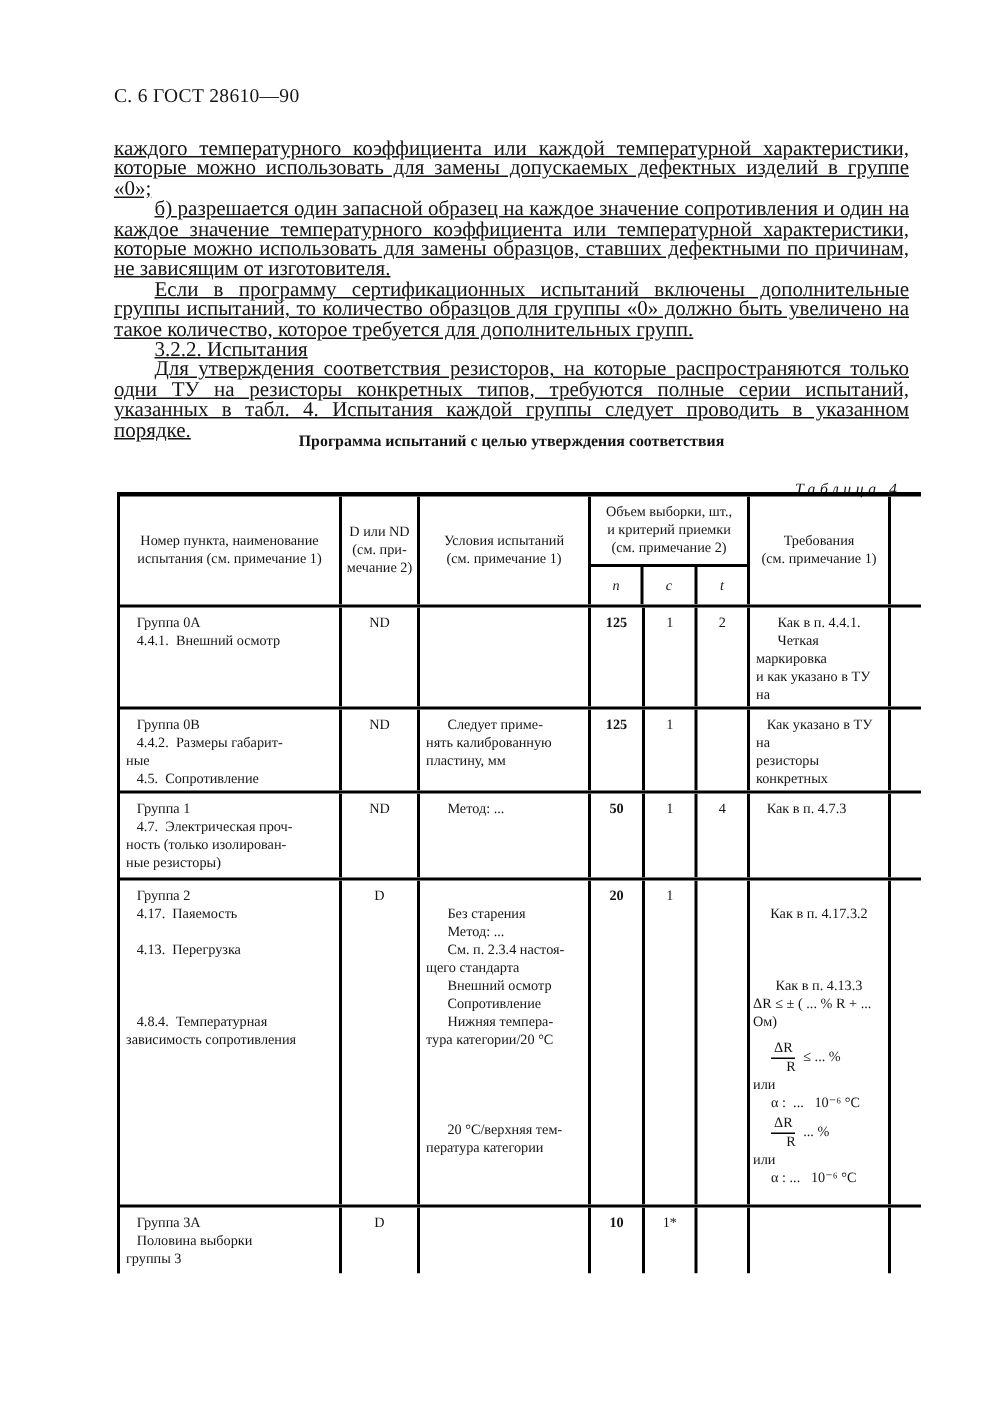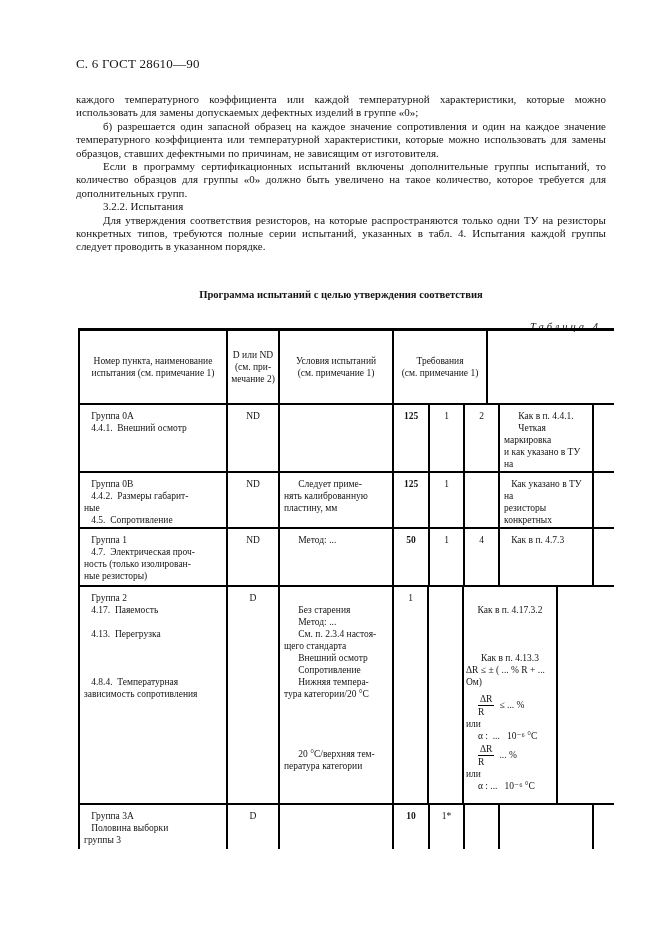--- a/index.html
+++ b/index.html
@@ -8,21 +8,21 @@
     background:#ffffff; color:#141414;
     font-family:"Liberation Serif","DejaVu Serif",serif;
     overflow:hidden;
   }
   .page-header {
     position:absolute; left:76px; top:56px;
     font-size:13px; font-weight:normal; letter-spacing:.2px;
   }
   .textblock {
     position:absolute; left:76px; top:93px; width:530px;
-    font-size:11px; line-height:13.4px; text-align:justify;
+    font-size:14px; line-height:13.4px; text-align:justify;text-decoration:underline;
   }
   .textblock p { margin:0; text-indent:27px; }
   .textblock p.noindent { text-indent:0; }
   .table-title {
     position:absolute; left:76px; top:289px; width:530px;
     text-align:center; font-size:10.6px; font-weight:bold;
   }
   .table-label {
     position:absolute; top:321px; right:60px;
     font-size:10.5px; letter-spacing:3px;font-style:italic;
@@ -60,21 +60,21 @@
   
   .r0 { height:66px; } .r1 { height:54px; } .r2 { height:56px; }
   .r3 { height:216px; } .r4 { height:44px; }
   
   .reqcell { padding:5px 2px 0 2px; }
   .rline { min-height:12px; white-space:pre-wrap; }
   .rline.center { text-align:center; }
   .rline.ind { padding-left:12px; }
   .sp12 { height:12px; } .sp36 { height:36px; } .sp4 { height:4px; }
   .frac-line { display:flex; align-items:center; height:26px; padding-left:12px; }
-  .frac { display:inline-block; text-align:left; margin-right:5px; }
+  .frac { display:inline-block; text-align:right; margin-right:5px; }
   .frac .num { display:block; border-bottom:1px solid #000; padding:0 2px; line-height:12px; }
   .frac .den { display:block; line-height:12px; }
 </style>
 </head>
 <body>
 
 <div class="page-header">С. 6 ГОСТ 28610—90</div>
 
 <div class="textblock">
   <p class="noindent">каждого температурного коэффициента или каждой температурной характеристики, которые можно использовать для замены допускаемых дефектных изделий в группе «0»;</p>
@@ -90,20 +90,30 @@
 <div class="gtable">
 
   <div class="trow hrow">
     <div class="cell c1 hcell">Номер пункта, наименование
 испытания (см. примечание 1)</div>
     <div class="cell c2 hcell">D или ND
 (см. при-
 мечание 2)</div>
     <div class="cell c3 hcell">Условия испытаний
 (см. примечание 1)</div>
+    <div class="cell hcol4" style="width:106px">
+      <div class="hcol4-top">Объем выборки, шт.,
+и критерий приемки
+(см. примечание 2)</div>
+      <div class="hcol4-sub">
+        <div class="subcell">n</div>
+        <div class="subcell mid">c</div>
+        <div class="subcell">t</div>
+      </div>
+    </div>
     <div class="cell c5 hcell" style="border-right:2px solid #000">Требования
 (см. примечание 1)</div>
   </div>
 
   <div class="trow r0">
     <div class="cell c1 dcell">   Группа 0А
    4.4.1.  Внешний осмотр</div>
     <div class="cell c2 dcell ctr">ND</div>
     <div class="cell c3 dcell"></div>
     <div class="cell cn dcell ctr">125</div>
@@ -166,20 +176,21 @@
       Внешний осмотр
       Сопротивление
       Нижняя темпера-
 тура категории/20 °С
 
 
 
 
       20 °С/верхняя тем-
 пература категории</div>
+    <div class="cell cn dcell ctr">20</div>
     <div class="cell cc dcell ctr">1</div>
     <div class="cell ct dcell ctr"></div>
     <div class="cell c5 reqcell">
       <div class="sp12"></div>
       <div class="rline center">Как в п. 4.17.3.2</div>
       <div class="sp36"></div>
       <div class="rline center">Как в п. 4.13.3</div>
       <div class="rline">ΔR ≤ ± ( ... % R + ... Ом)</div>
       <div class="sp4"></div>
       <div class="frac-line">

